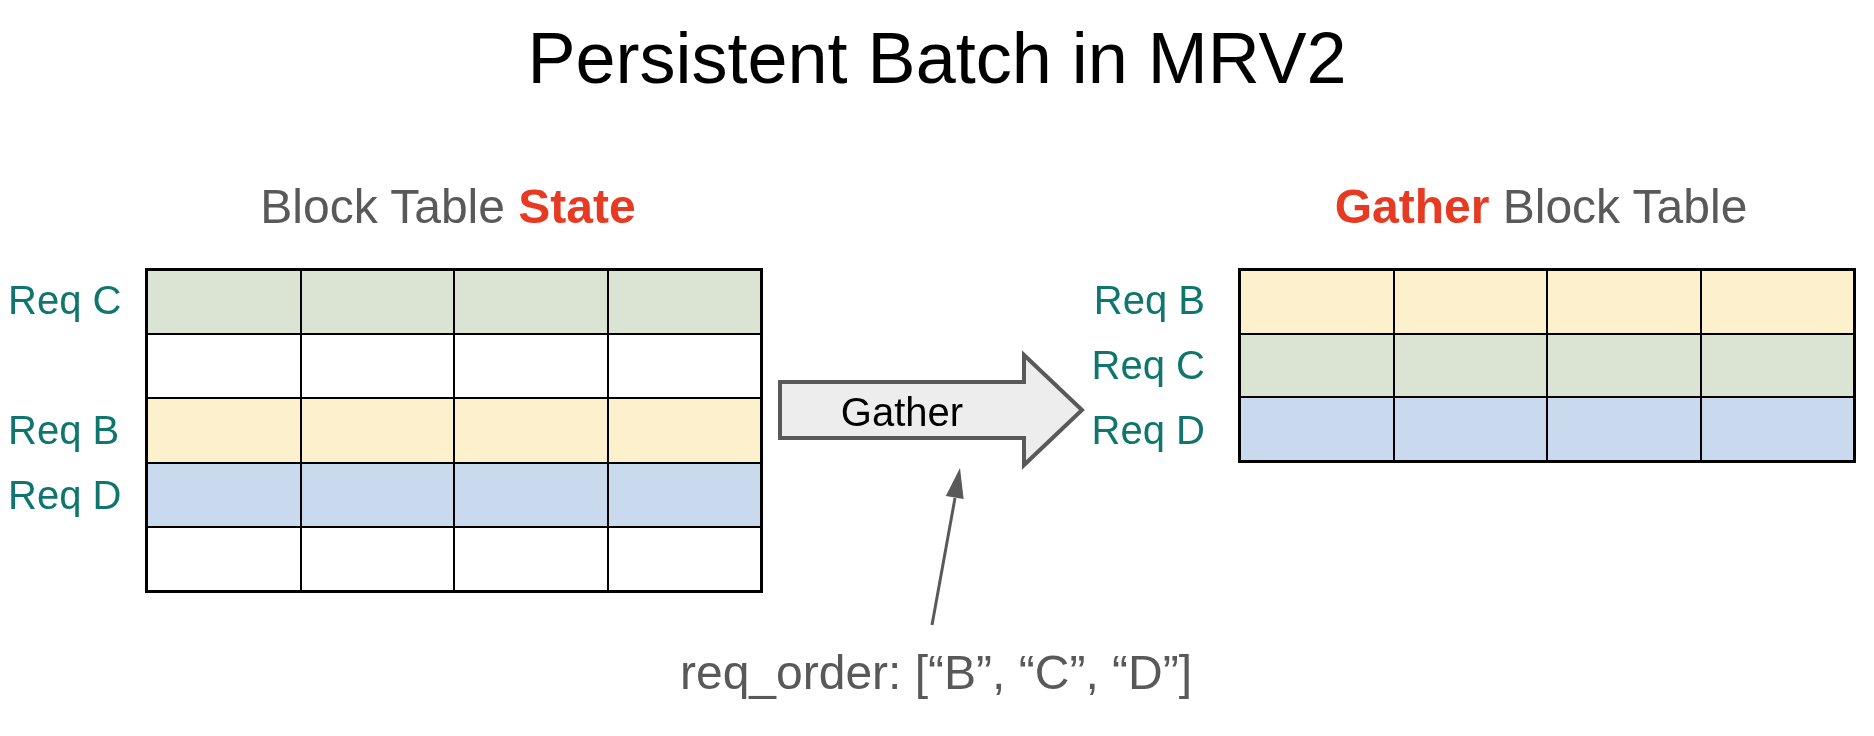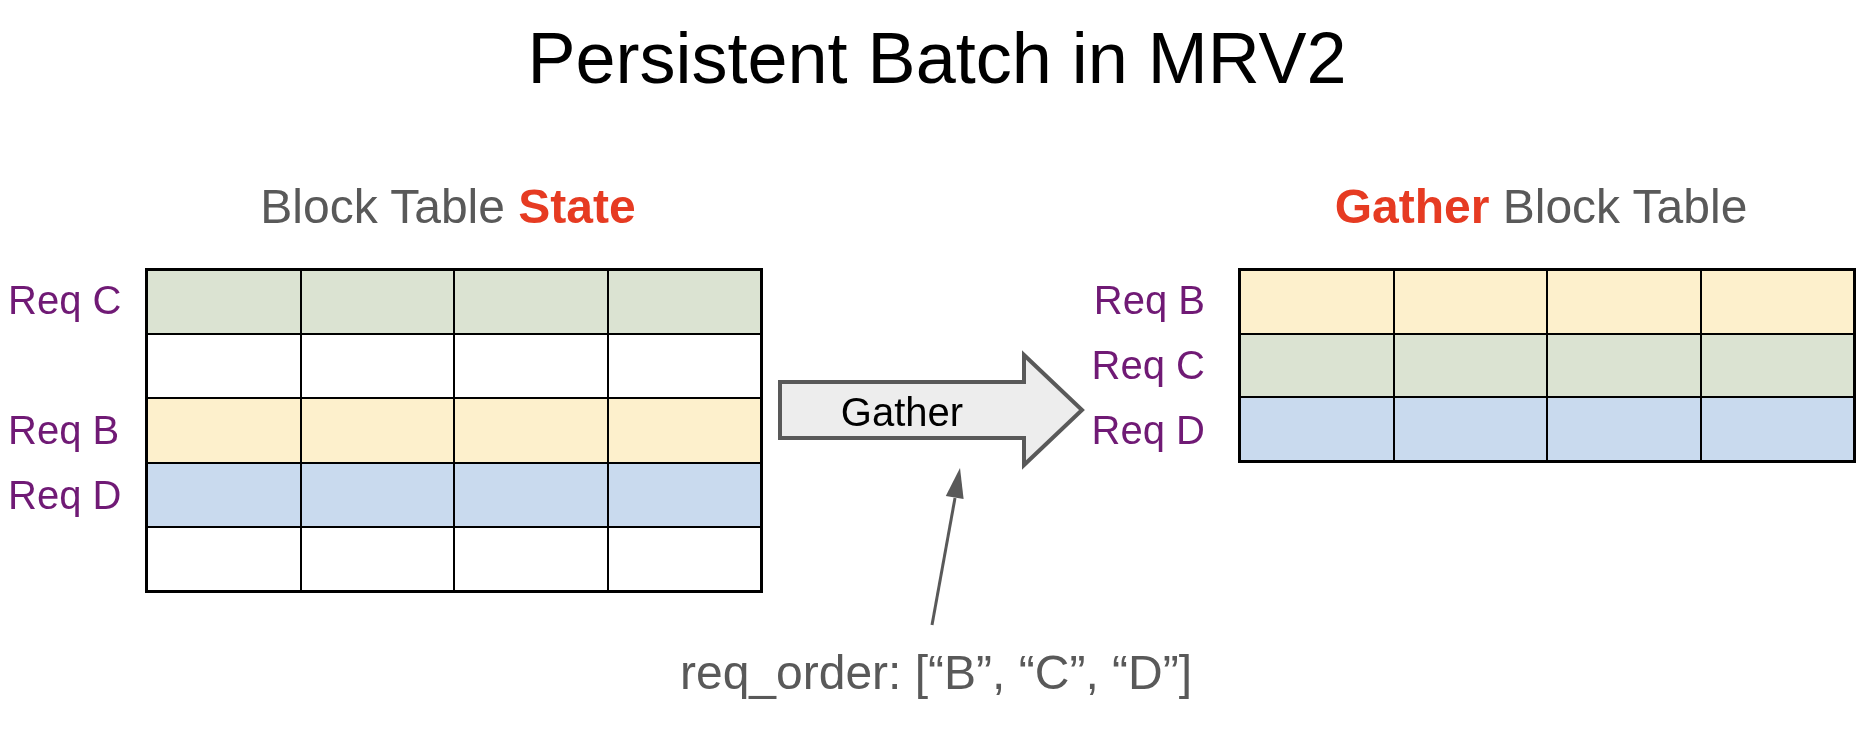--- a/index.html
+++ b/index.html
@@ -8,21 +8,21 @@
   .abs { position:absolute; }
 
   .page-title { left:0; top:18px; width:1874px; text-align:center;
                 font-size:72px; line-height:80px; color:#000; white-space:nowrap; }
 
   .subtitle { top:178px; font-size:48px; line-height:58px; color:#595959;
               white-space:nowrap; transform:translateX(-50%); }
   .subtitle .emph { font-weight:bold; }
 
   .labels-col .row-label { height:65px; display:flex; align-items:center;
-                           font-size:40px; color:#701a75; white-space:nowrap; }
+                           font-size:40px; color:#0f766e; white-space:nowrap; }
   .labels-left  { left:0;     top:268px; width:137px; }
   .labels-left .row-label  { justify-content:flex-start; padding-left:8px; }
   .labels-right { left:1063px; top:268px; width:175px; }
   .labels-right .row-label { justify-content:flex-end; padding-right:33px; }
 
   .table-frame { border:2px solid #000; display:grid; background:#fff; }
   .frame-left  { left:145px;  top:268px; width:618px; height:325px;
                  grid-template-columns:repeat(4,1fr); grid-template-rows:repeat(5,1fr); }
   .frame-right { left:1238px; top:268px; width:618px; height:195px;
                  grid-template-columns:repeat(4,1fr); grid-template-rows:repeat(3,1fr); }

